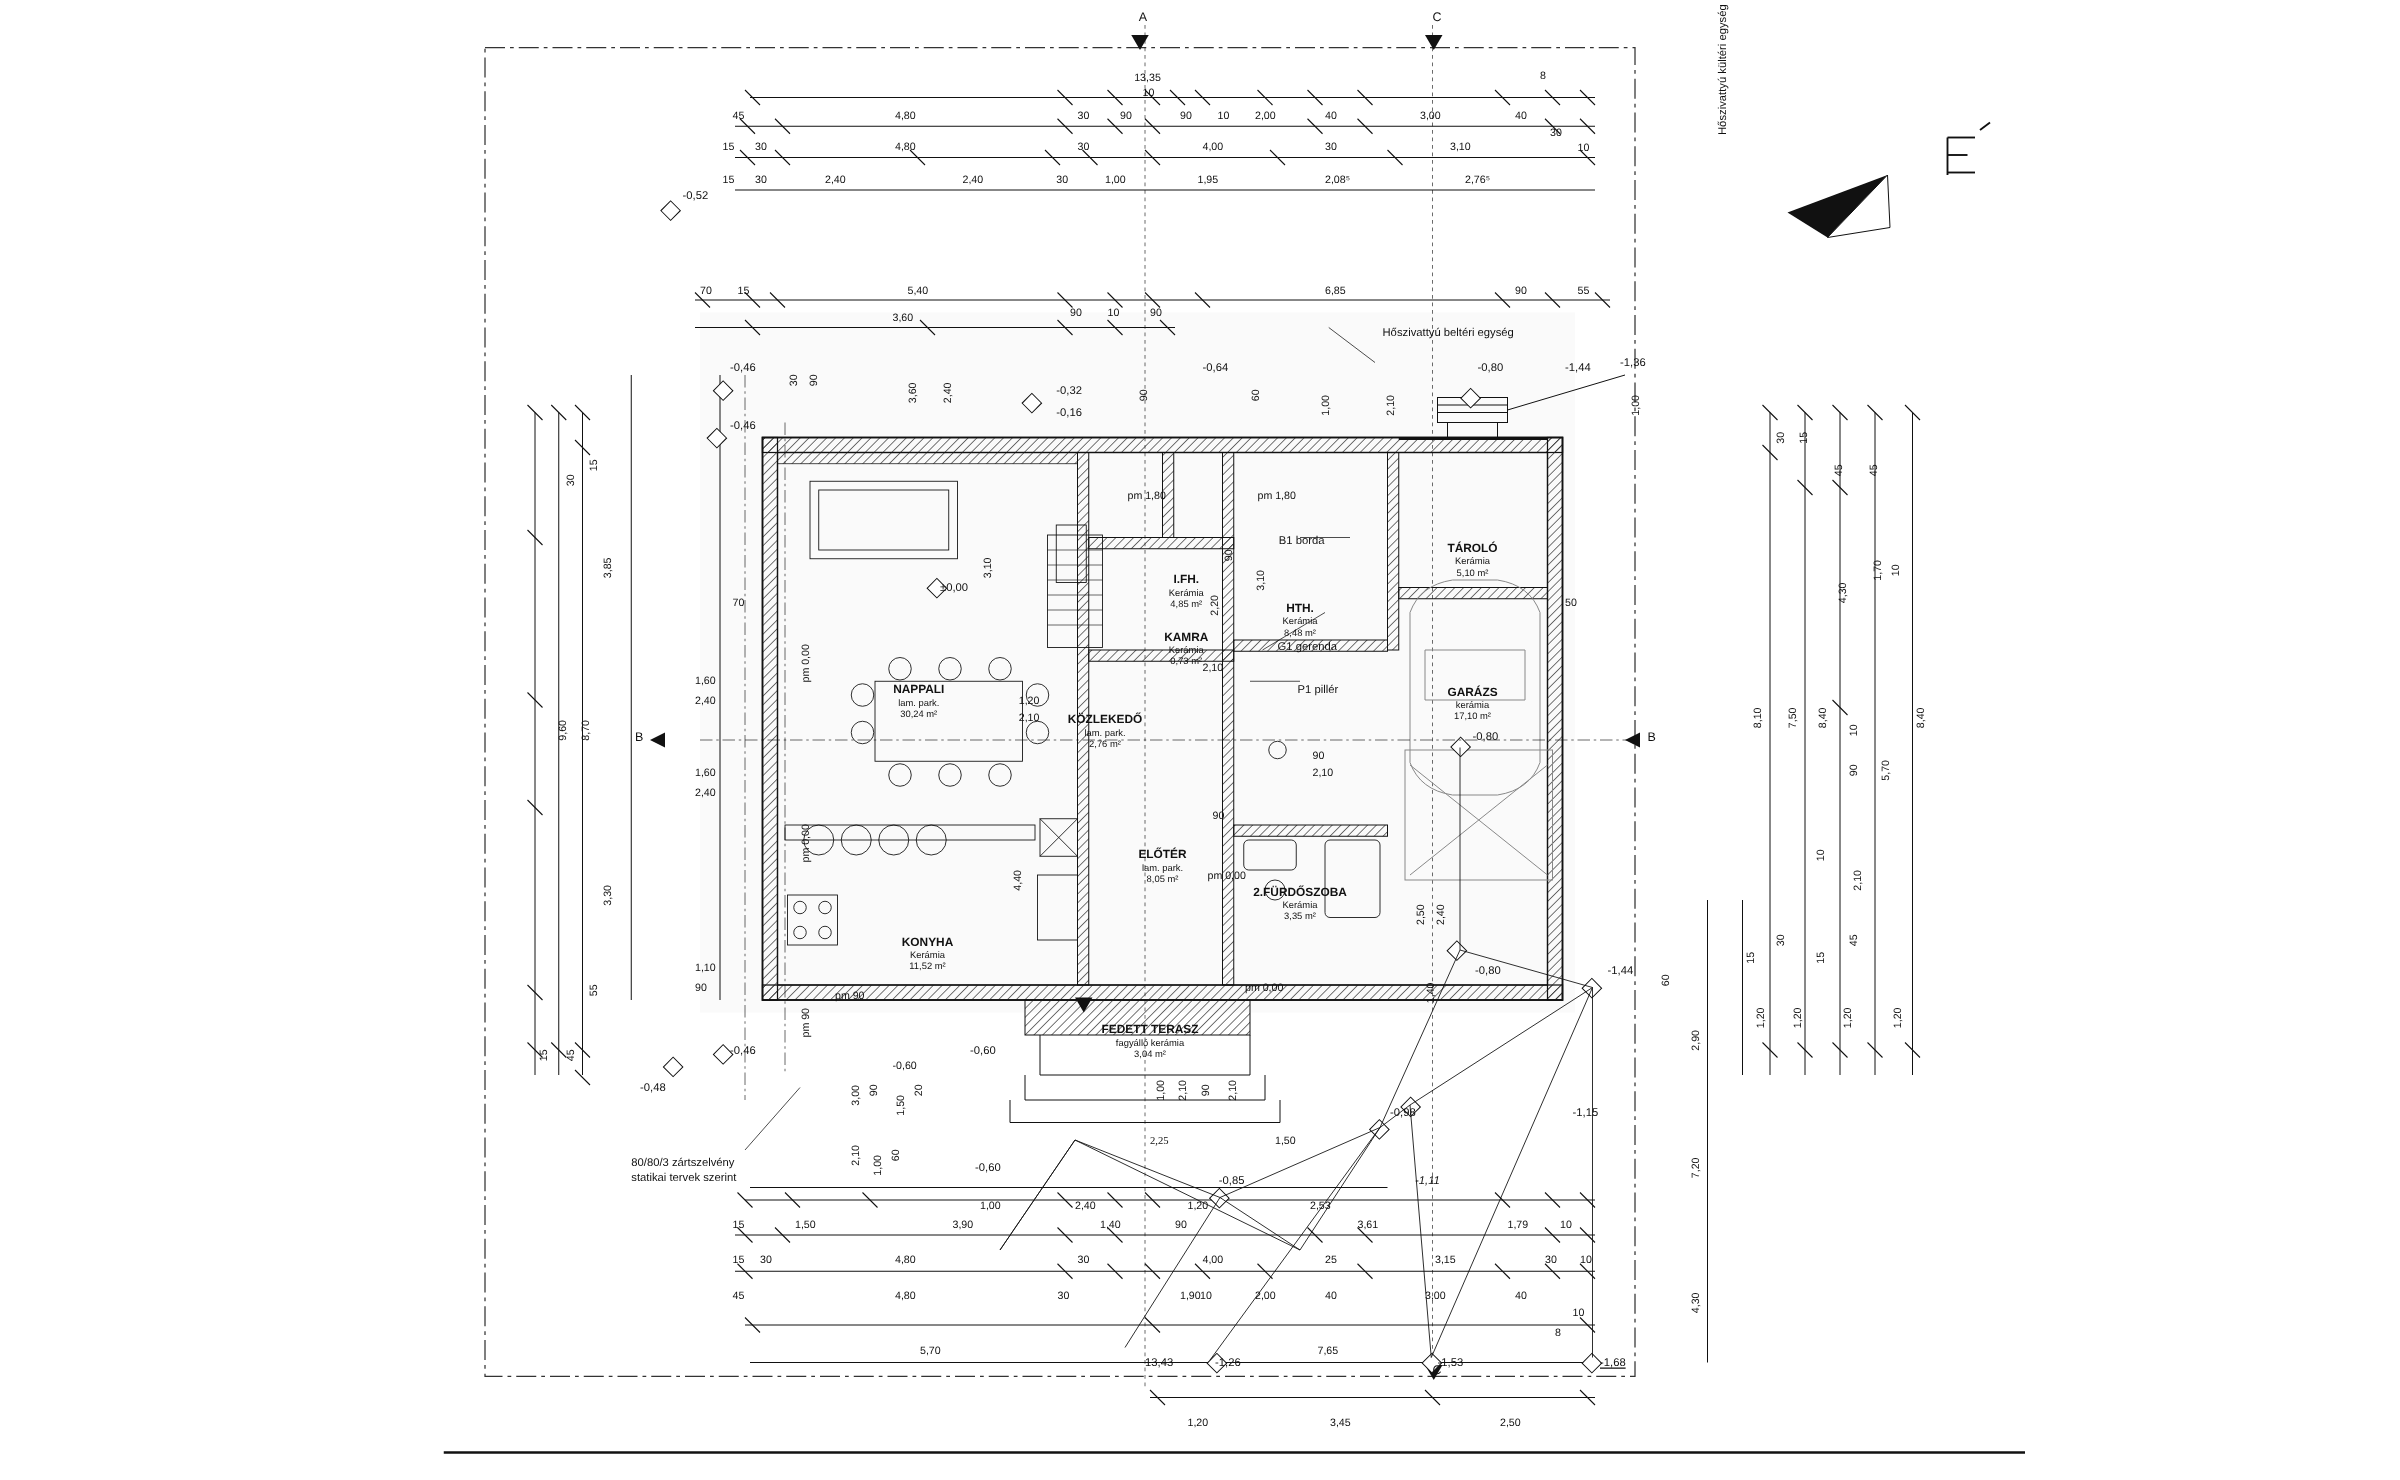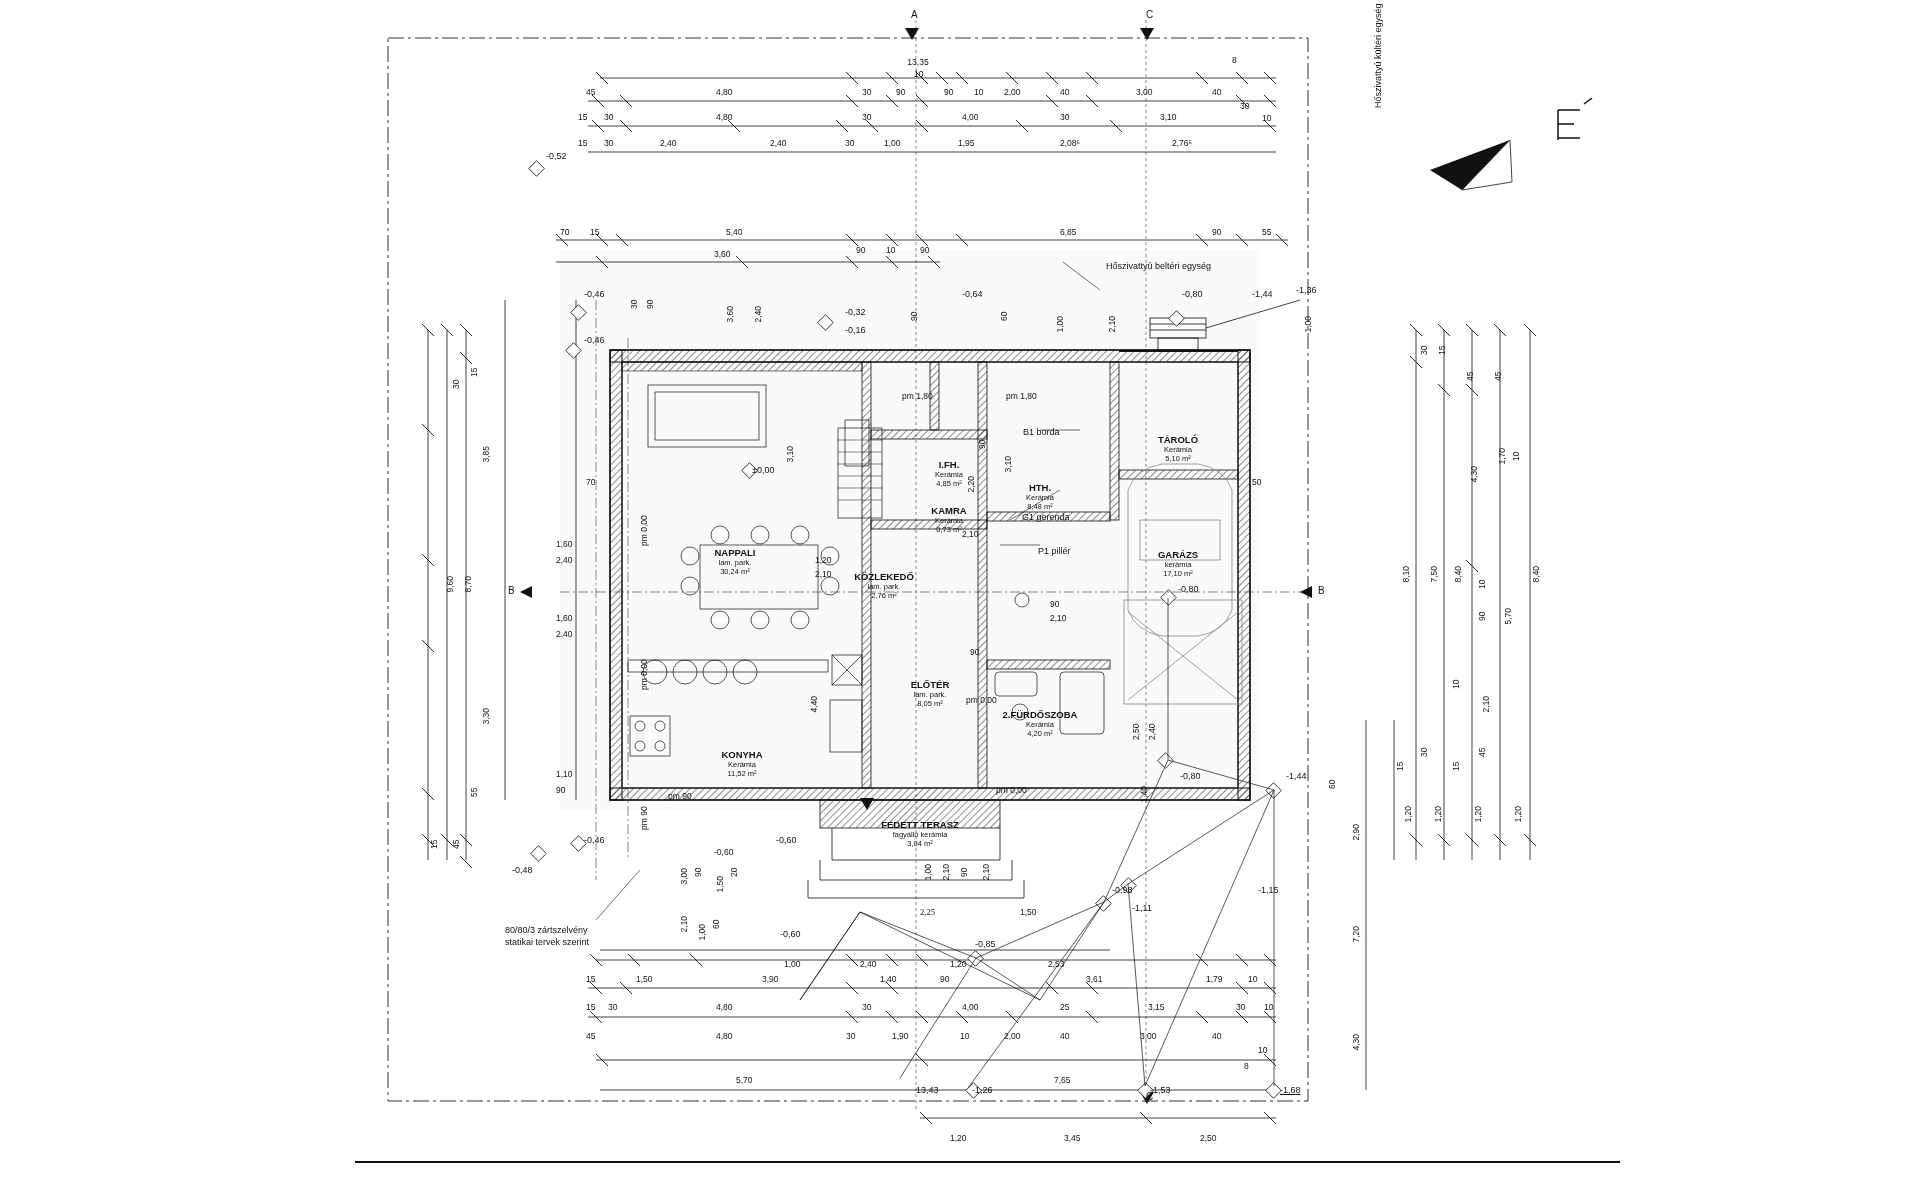--- a/index.html
+++ b/index.html
@@ -412,21 +412,21 @@
     <div class="room-sub">5,10 m²</div>
   </div>
   <div class="room" style="left:1178px;top:530px;">
     <div class="room-name">GARÁZS</div>
     <div class="room-sub">kerámia</div>
     <div class="room-sub">17,10 m²</div>
   </div>
   <div class="room" style="left:1040px;top:690px;">
     <div class="room-name">2.FÜRDŐSZOBA</div>
     <div class="room-sub">Kerámia</div>
-    <div class="room-sub">4,20 m²</div>
+    <div class="room-sub">3,35 m²</div>
   </div>
   <div class="room" style="left:920px;top:800px;">
     <div class="room-name">FEDETT TERASZ</div>
     <div class="room-sub">fagyálló kerámia</div>
     <div class="room-sub">3,04 m²</div>
   </div>
 
   <div class="txt" style="left:1374px;top:108px;transform:rotate(-90deg);transform-origin:left top;">Hőszivattyú kültéri egység</div>
   <div class="txt" style="left:1106px;top:262px;">Hőszivattyú beltéri egység</div>
   <div class="txt" style="left:505px;top:926px;">80/80/3 zártszelvény</div>
@@ -448,21 +448,21 @@
   <div class="txt" style="left:512px;top:866px;">-0,48</div>
   <div class="txt" style="left:584px;top:836px;">-0,46</div>
   <div class="txt" style="left:776px;top:836px;">-0,60</div>
   <div class="txt" style="left:780px;top:930px;">-0,60</div>
   <div class="txt" style="left:1178px;top:585px;">-0,80</div>
   <div class="txt" style="left:1180px;top:772px;">-0,80</div>
   <div class="txt" style="left:1286px;top:772px;">-1,44</div>
   <div class="txt" style="left:1112px;top:886px;">-0,98</div>
   <div class="txt" style="left:1258px;top:886px;">-1,15</div>
   <div class="txt" style="left:975px;top:940px;">-0,85</div>
-  <div class="txt" style="left:1132px;top:904px;">-1,11</div>
+  <div class="txt" style="left:1132px;top:940px;font-style:italic;">-1,11</div>
   <div class="txt" style="left:972px;top:1086px;">-1,26</div>
   <div class="txt" style="left:916px;top:1086px;">13,43</div>
   <div class="txt" style="left:1150px;top:1086px;">-1,53</div>
   <div class="txt" style="left:1280px;top:1086px;text-decoration:underline;">-1,68</div>
 
   <div class="dim" style="left:918px;top:58px;transform:translateX(-50%);">13,35</div>
   <div class="dim" style="left:1232px;top:56px;">8</div>
   <div class="dim" style="left:914px;top:70px;">10</div>
 
   <div class="dim" style="left:586px;top:88px;">45</div>
@@ -621,21 +621,21 @@
   <div class="dim" style="left:862px;top:1003px;">30</div>
   <div class="dim" style="left:962px;top:1003px;">4,00</div>
   <div class="dim" style="left:1060px;top:1003px;">25</div>
   <div class="dim" style="left:1148px;top:1003px;">3,15</div>
   <div class="dim" style="left:1236px;top:1003px;">30</div>
   <div class="dim" style="left:1264px;top:1003px;">10</div>
 
   <div class="dim" style="left:586px;top:1032px;">45</div>
   <div class="dim" style="left:716px;top:1032px;">4,80</div>
   <div class="dim" style="left:846px;top:1032px;">30</div>
-  <div class="dim" style="left:892px;top:1032px;">1,90</div>
+  <div class="dim" style="left:944px;top:1032px;">1,90</div>
   <div class="dim" style="left:960px;top:1032px;">10</div>
   <div class="dim" style="left:1004px;top:1032px;">2,00</div>
   <div class="dim" style="left:1060px;top:1032px;">40</div>
   <div class="dim" style="left:1140px;top:1032px;">3,00</div>
   <div class="dim" style="left:1212px;top:1032px;">40</div>
   <div class="dim" style="left:1258px;top:1046px;">10</div>
 
   <div class="dim" style="left:736px;top:1076px;">5,70</div>
   <div class="dim" style="left:1054px;top:1076px;">7,65</div>
   <div class="dim" style="left:1244px;top:1062px;">8</div>

